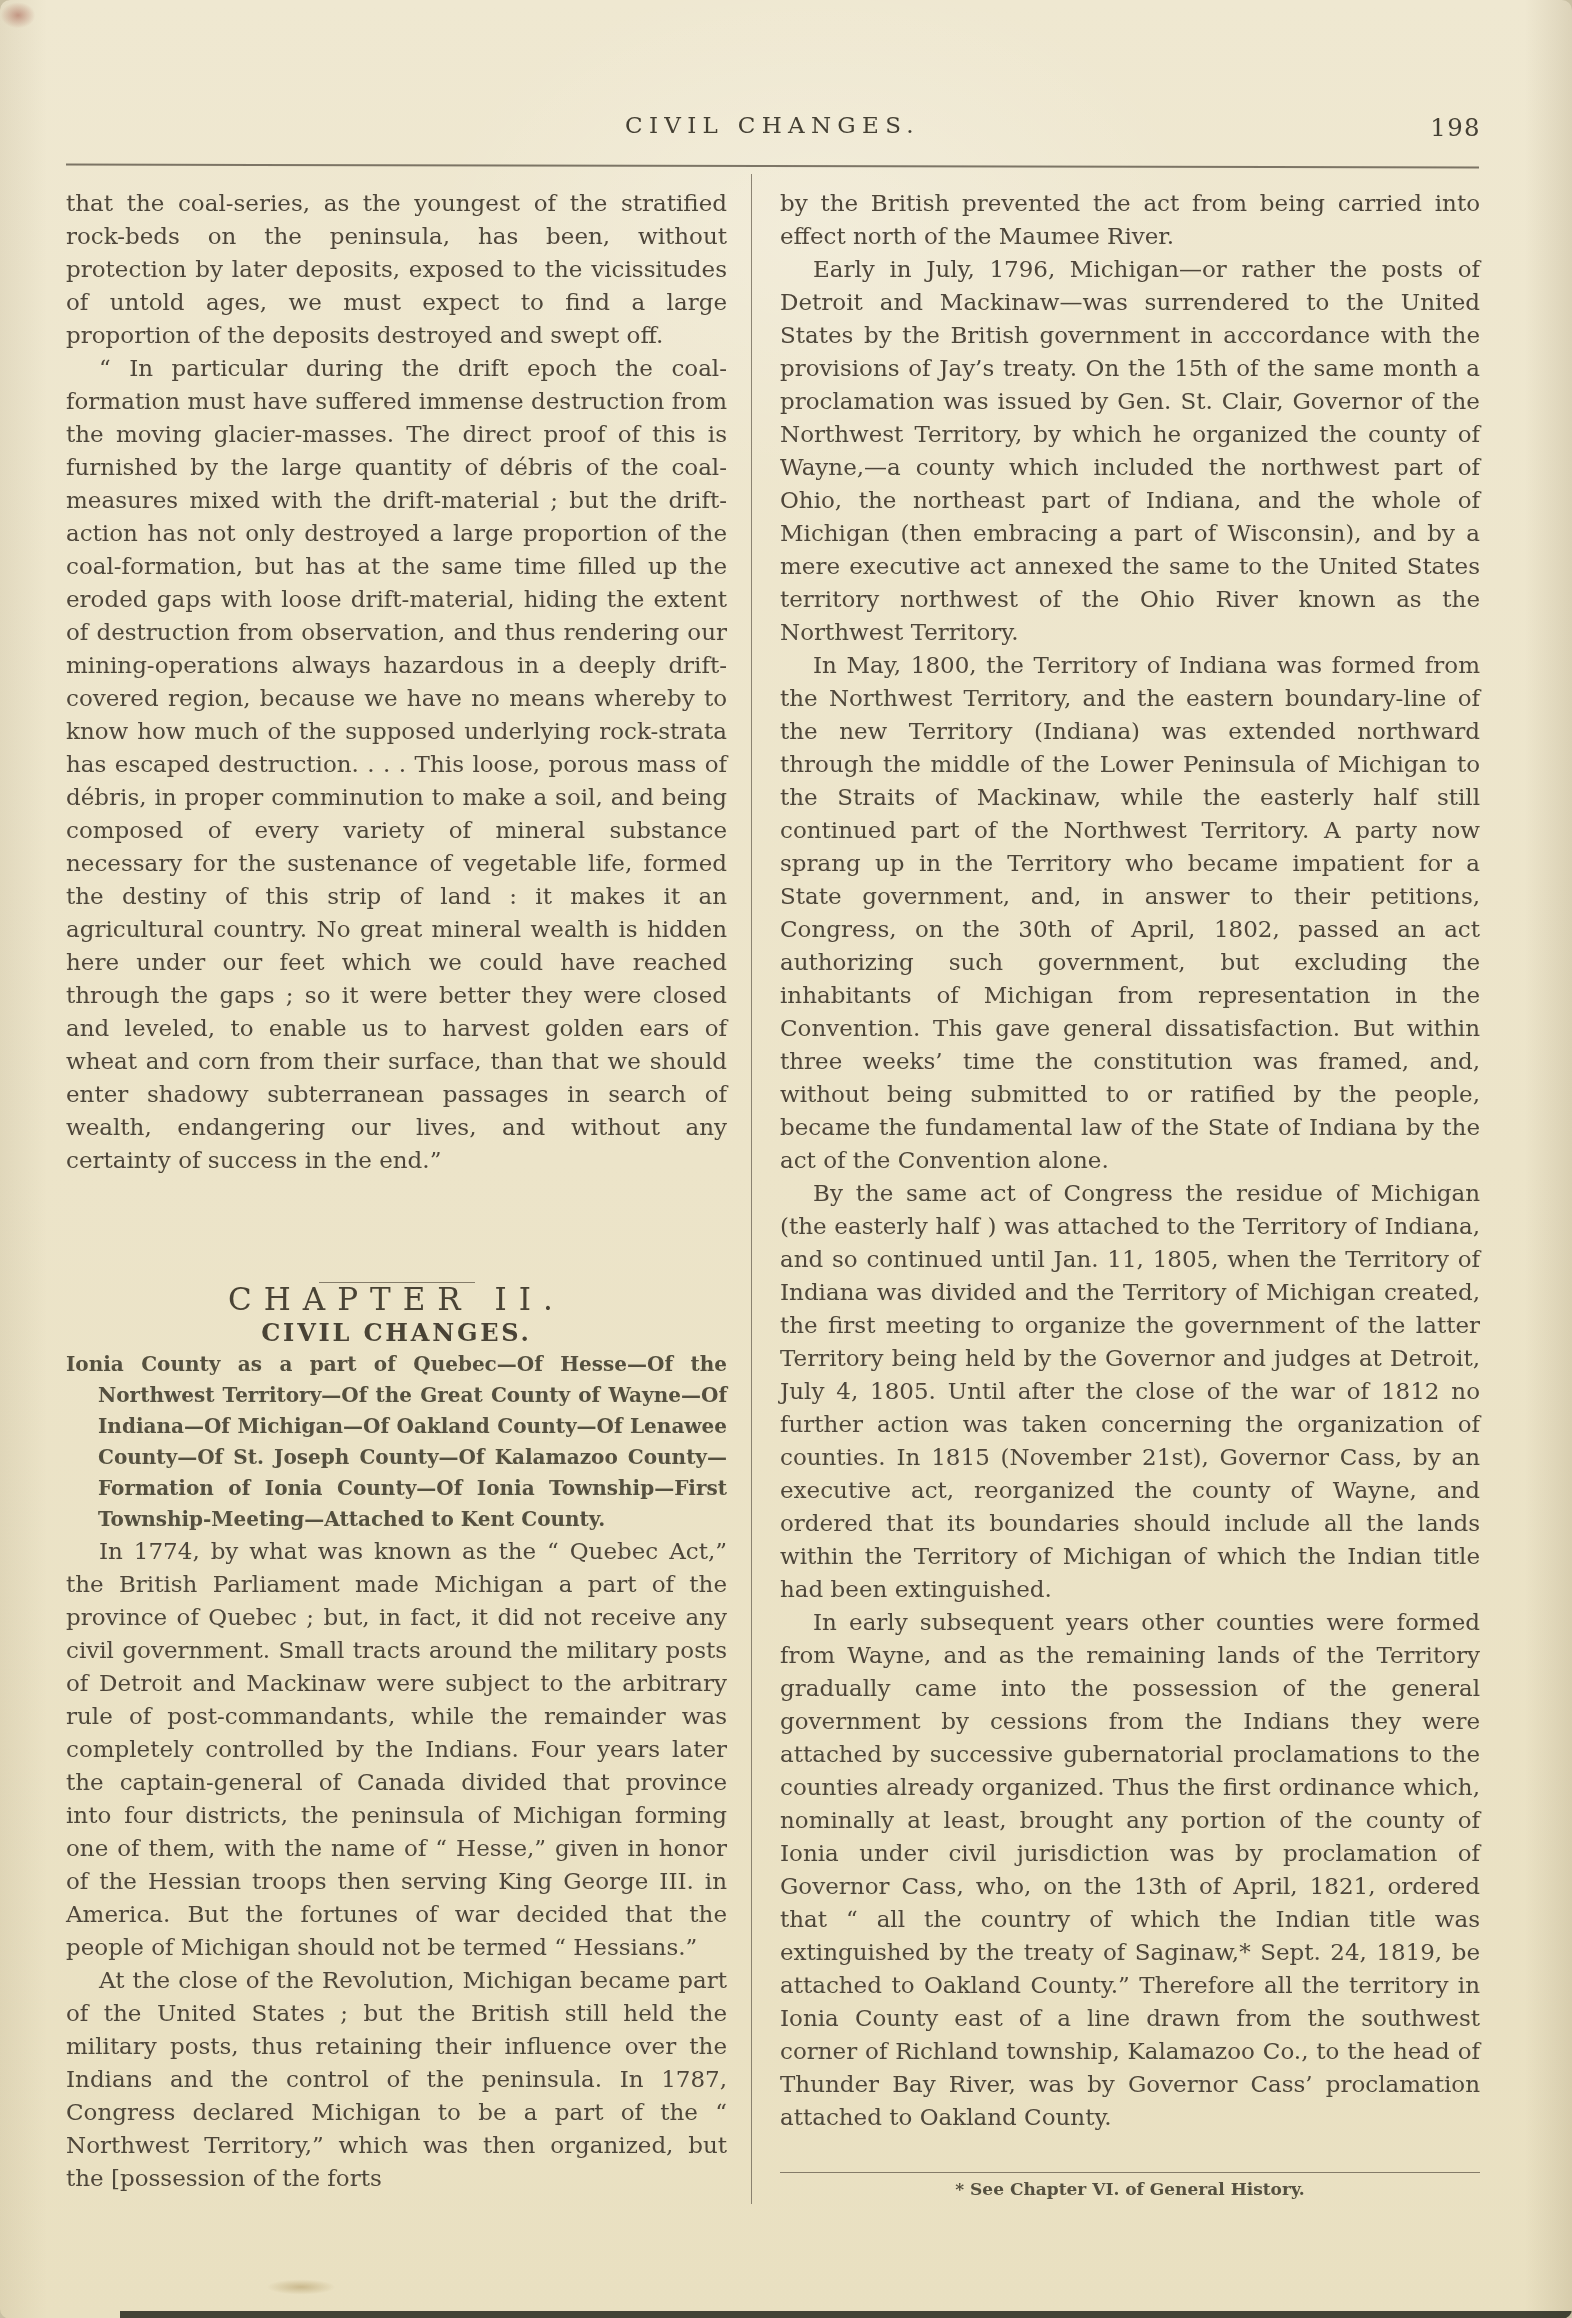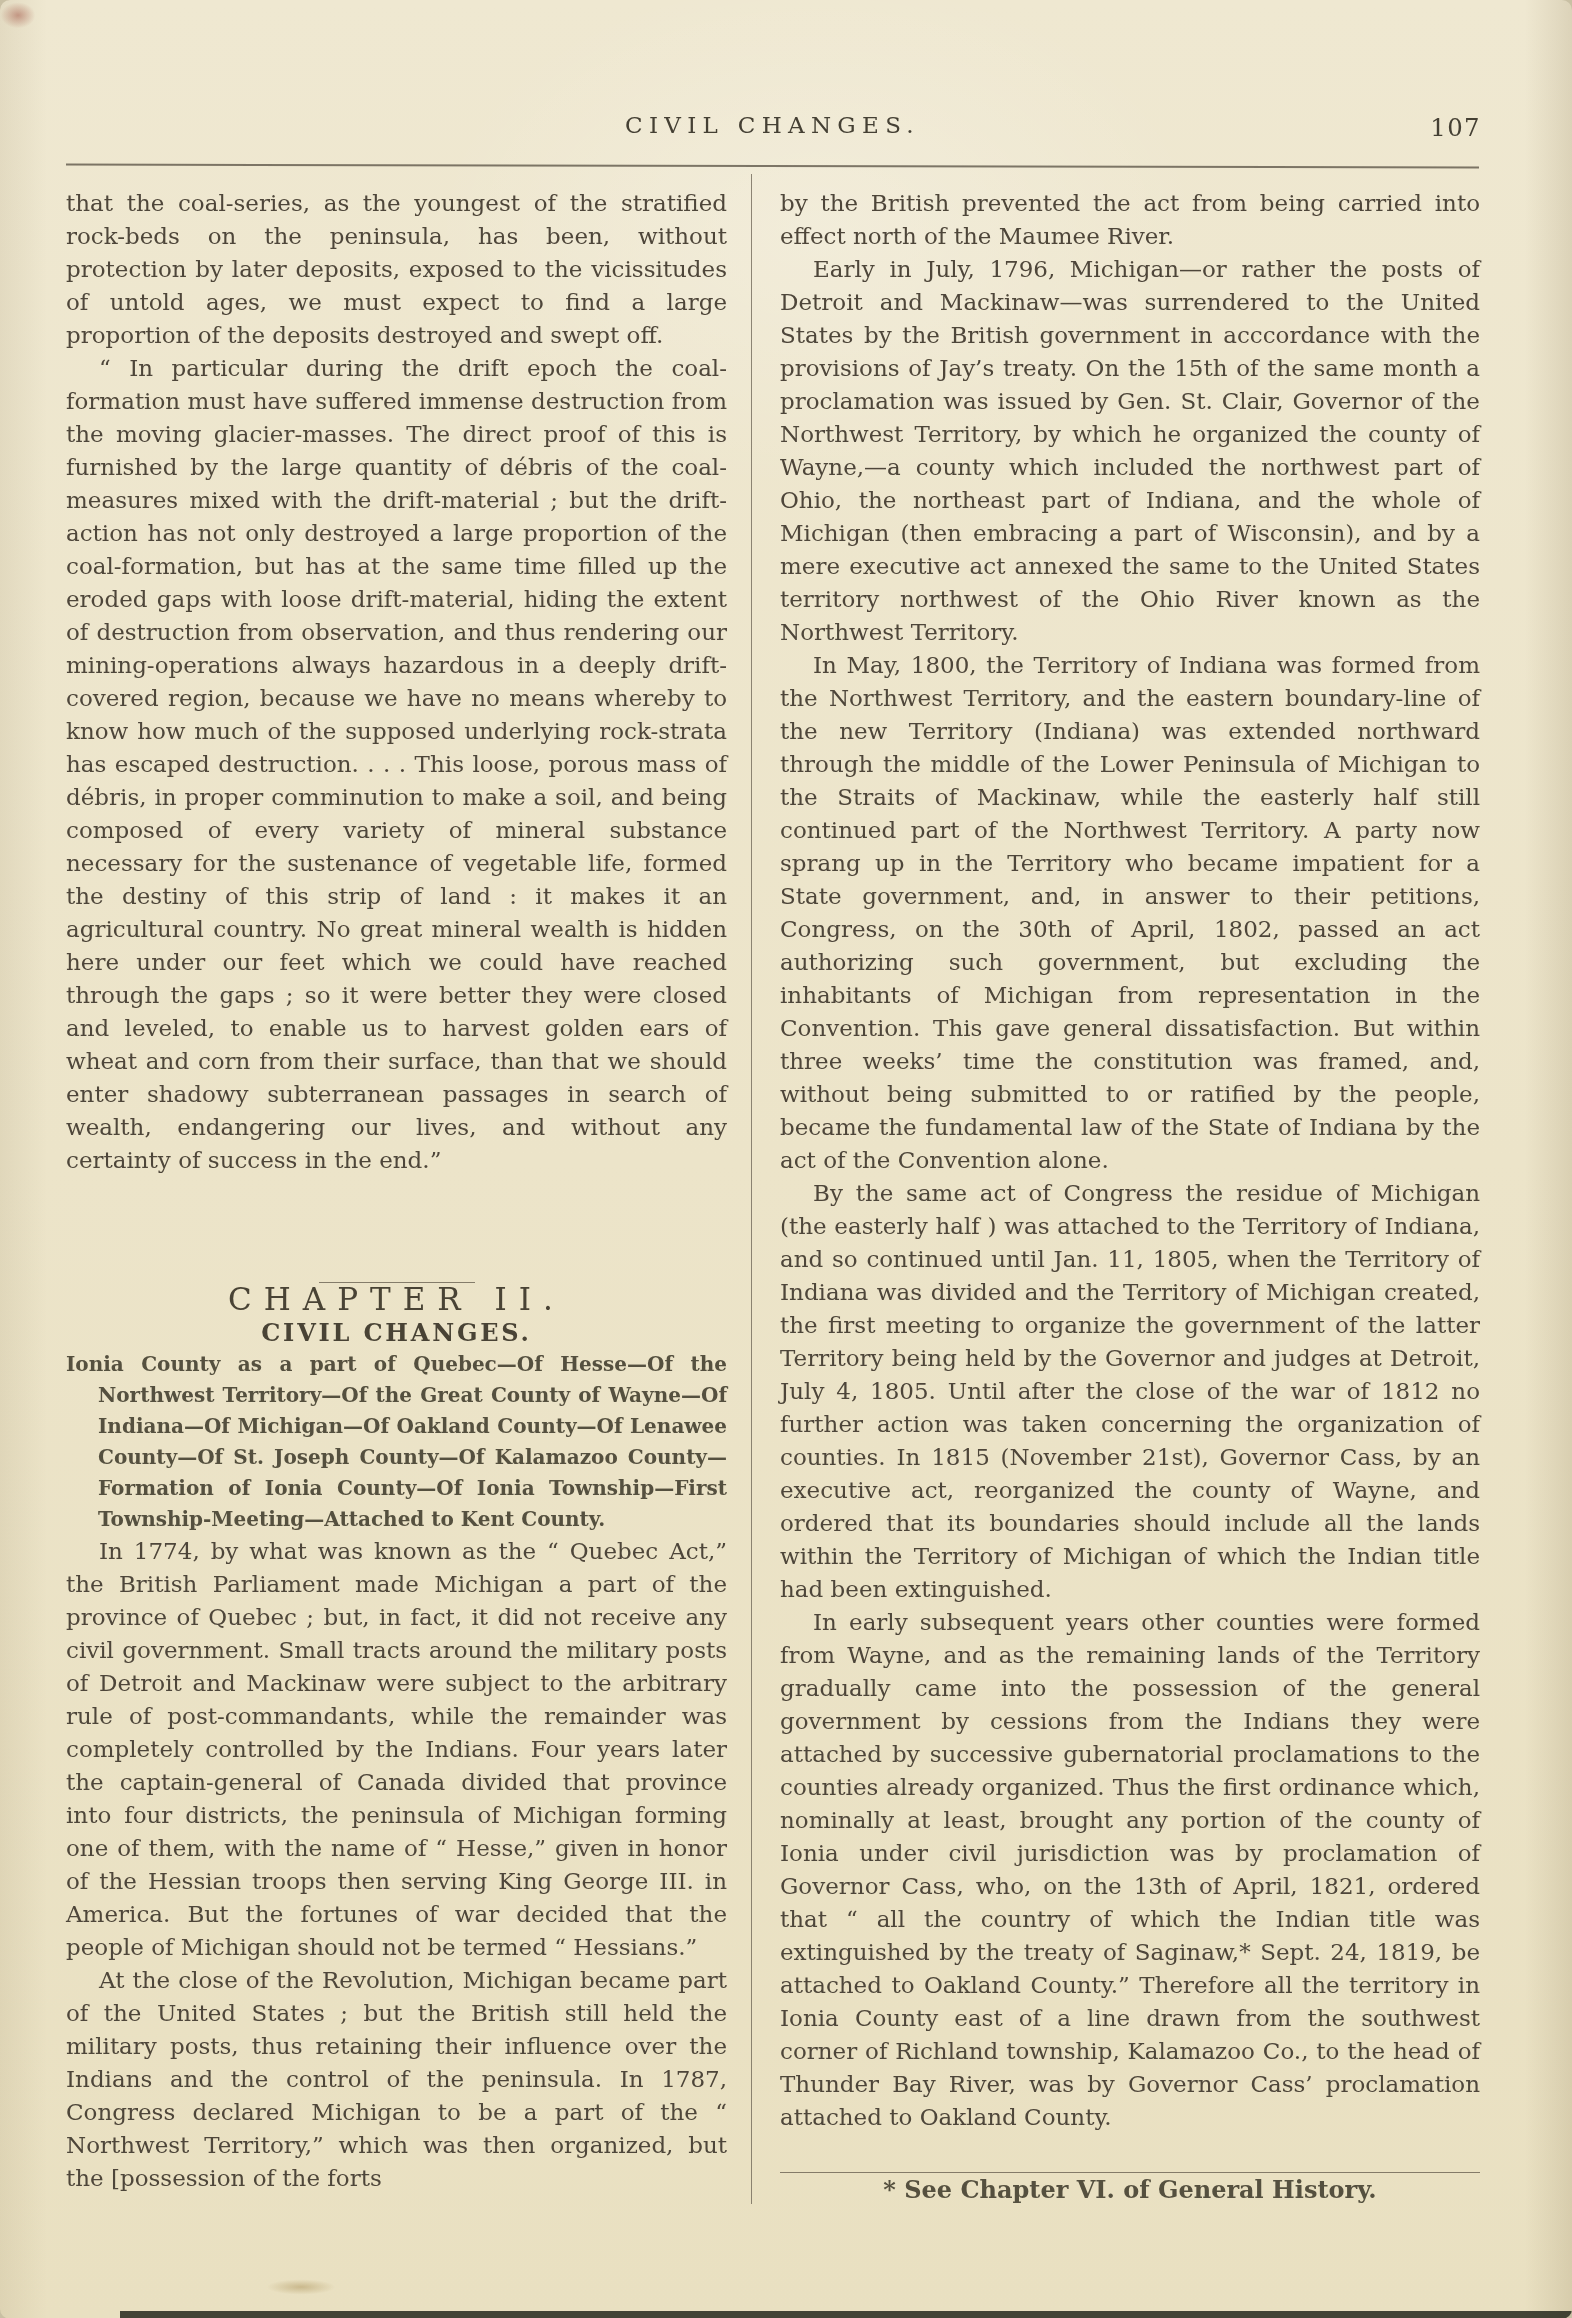--- a/index.html
+++ b/index.html
@@ -39,29 +39,29 @@
   .mid-rule{width:156px;height:1.4px;background:#6a6253;opacity:.8;margin:105px auto 0 auto;}
   .chapter-heading{margin-top:82px;text-align:center;font-size:31px;letter-spacing:12px;
     text-indent:0;color:#494335;}
   .chapter-subheading{margin-top:46px;text-align:center;font-size:24px;font-weight:bold;
     letter-spacing:2.8px;text-indent:0;color:#494335;}
   .synopsis{margin-top:45px;font-size:20px;line-height:31px;font-weight:bold;
     color:#55503f;padding-left:32px;text-indent:-32px;text-align:justify;}
   .first-body{margin-top:28px;}
 
   .footnote-rule{width:100%;height:1.4px;background:#6a6253;opacity:.8;margin-top:38px;}
-  .footnote{margin-top:26.5px;text-align:center;font-size:24px;font-weight:bold;color:#55503f;}
+  .footnote{margin-top:26.5px;text-align:center;font-size:17px;font-weight:bold;color:#55503f;}
 </style>
 </head>
 <body>
 
 <div class="page">
 
   <div class="running-header">CIVIL CHANGES.</div>
-  <div class="page-number">107</div>
+  <div class="page-number">198</div>
   <div class="header-rule"></div>
   <div class="col-divider"></div>
 
   <div class="col col-left">
     <p>that the coal-series, as the youngest of the stratified rock-beds on the peninsula, has been, without protection by later deposits, exposed to the vicissitudes of untold ages, we must expect to find a large proportion of the deposits destroyed and swept off.</p>
     <p class="indent">“ In particular during the drift epoch the coal-formation must have suffered immense destruction from the moving glacier-masses.  The direct proof of this is furnished by the large quantity of débris of the coal-measures mixed with the drift-material ; but the drift-action has not only destroyed a large proportion of the coal-formation, but has at the same time filled up the eroded gaps with loose drift-material, hiding the extent of destruction from observation, and thus rendering our mining-operations always hazardous in a deeply drift-covered region, because we have no means whereby to know how much of the supposed underlying rock-strata has escaped destruction. . . . This loose, porous mass of débris, in proper comminution to make a soil, and being composed of every variety of mineral substance necessary for the sustenance of vegetable life, formed the destiny of this strip of land : it makes it an agricultural country.  No great mineral wealth is hidden here under our feet which we could have reached through the gaps ; so it were better they were closed and leveled, to enable us to harvest golden ears of wheat and corn from their surface, than that we should enter shadowy subterranean passages in search of wealth, endangering our lives, and without any certainty of success in the end.”</p>
 
     <div class="mid-rule"></div>
 
     <p class="chapter-heading">CHAPTER II.</p>

